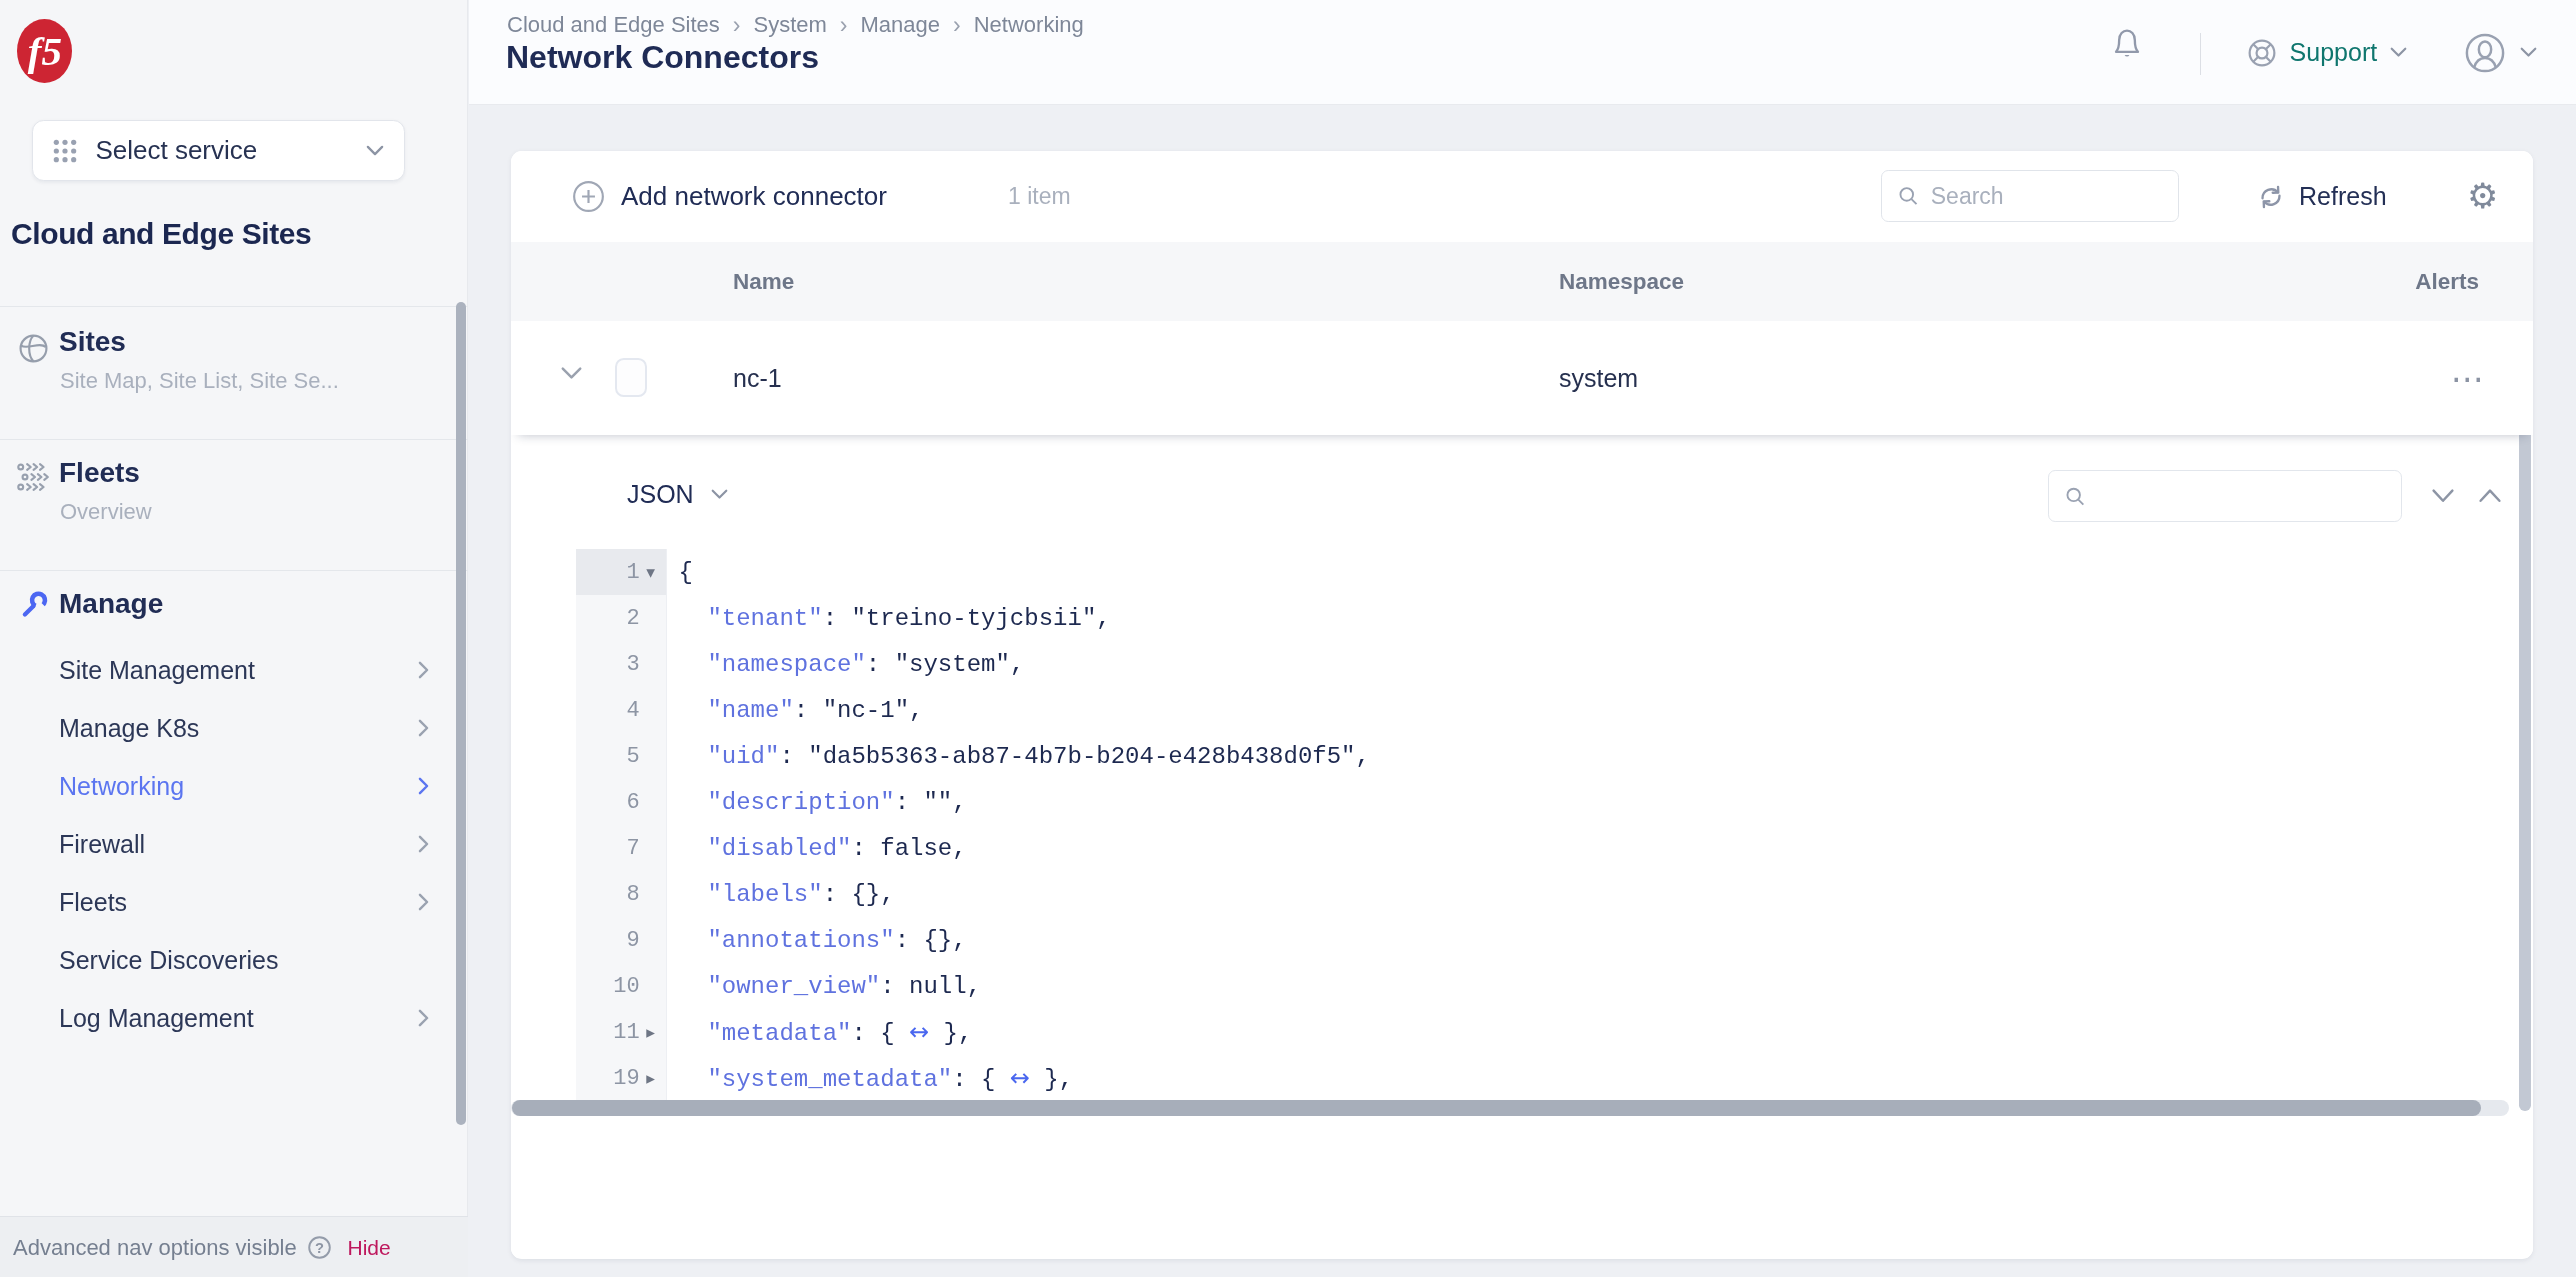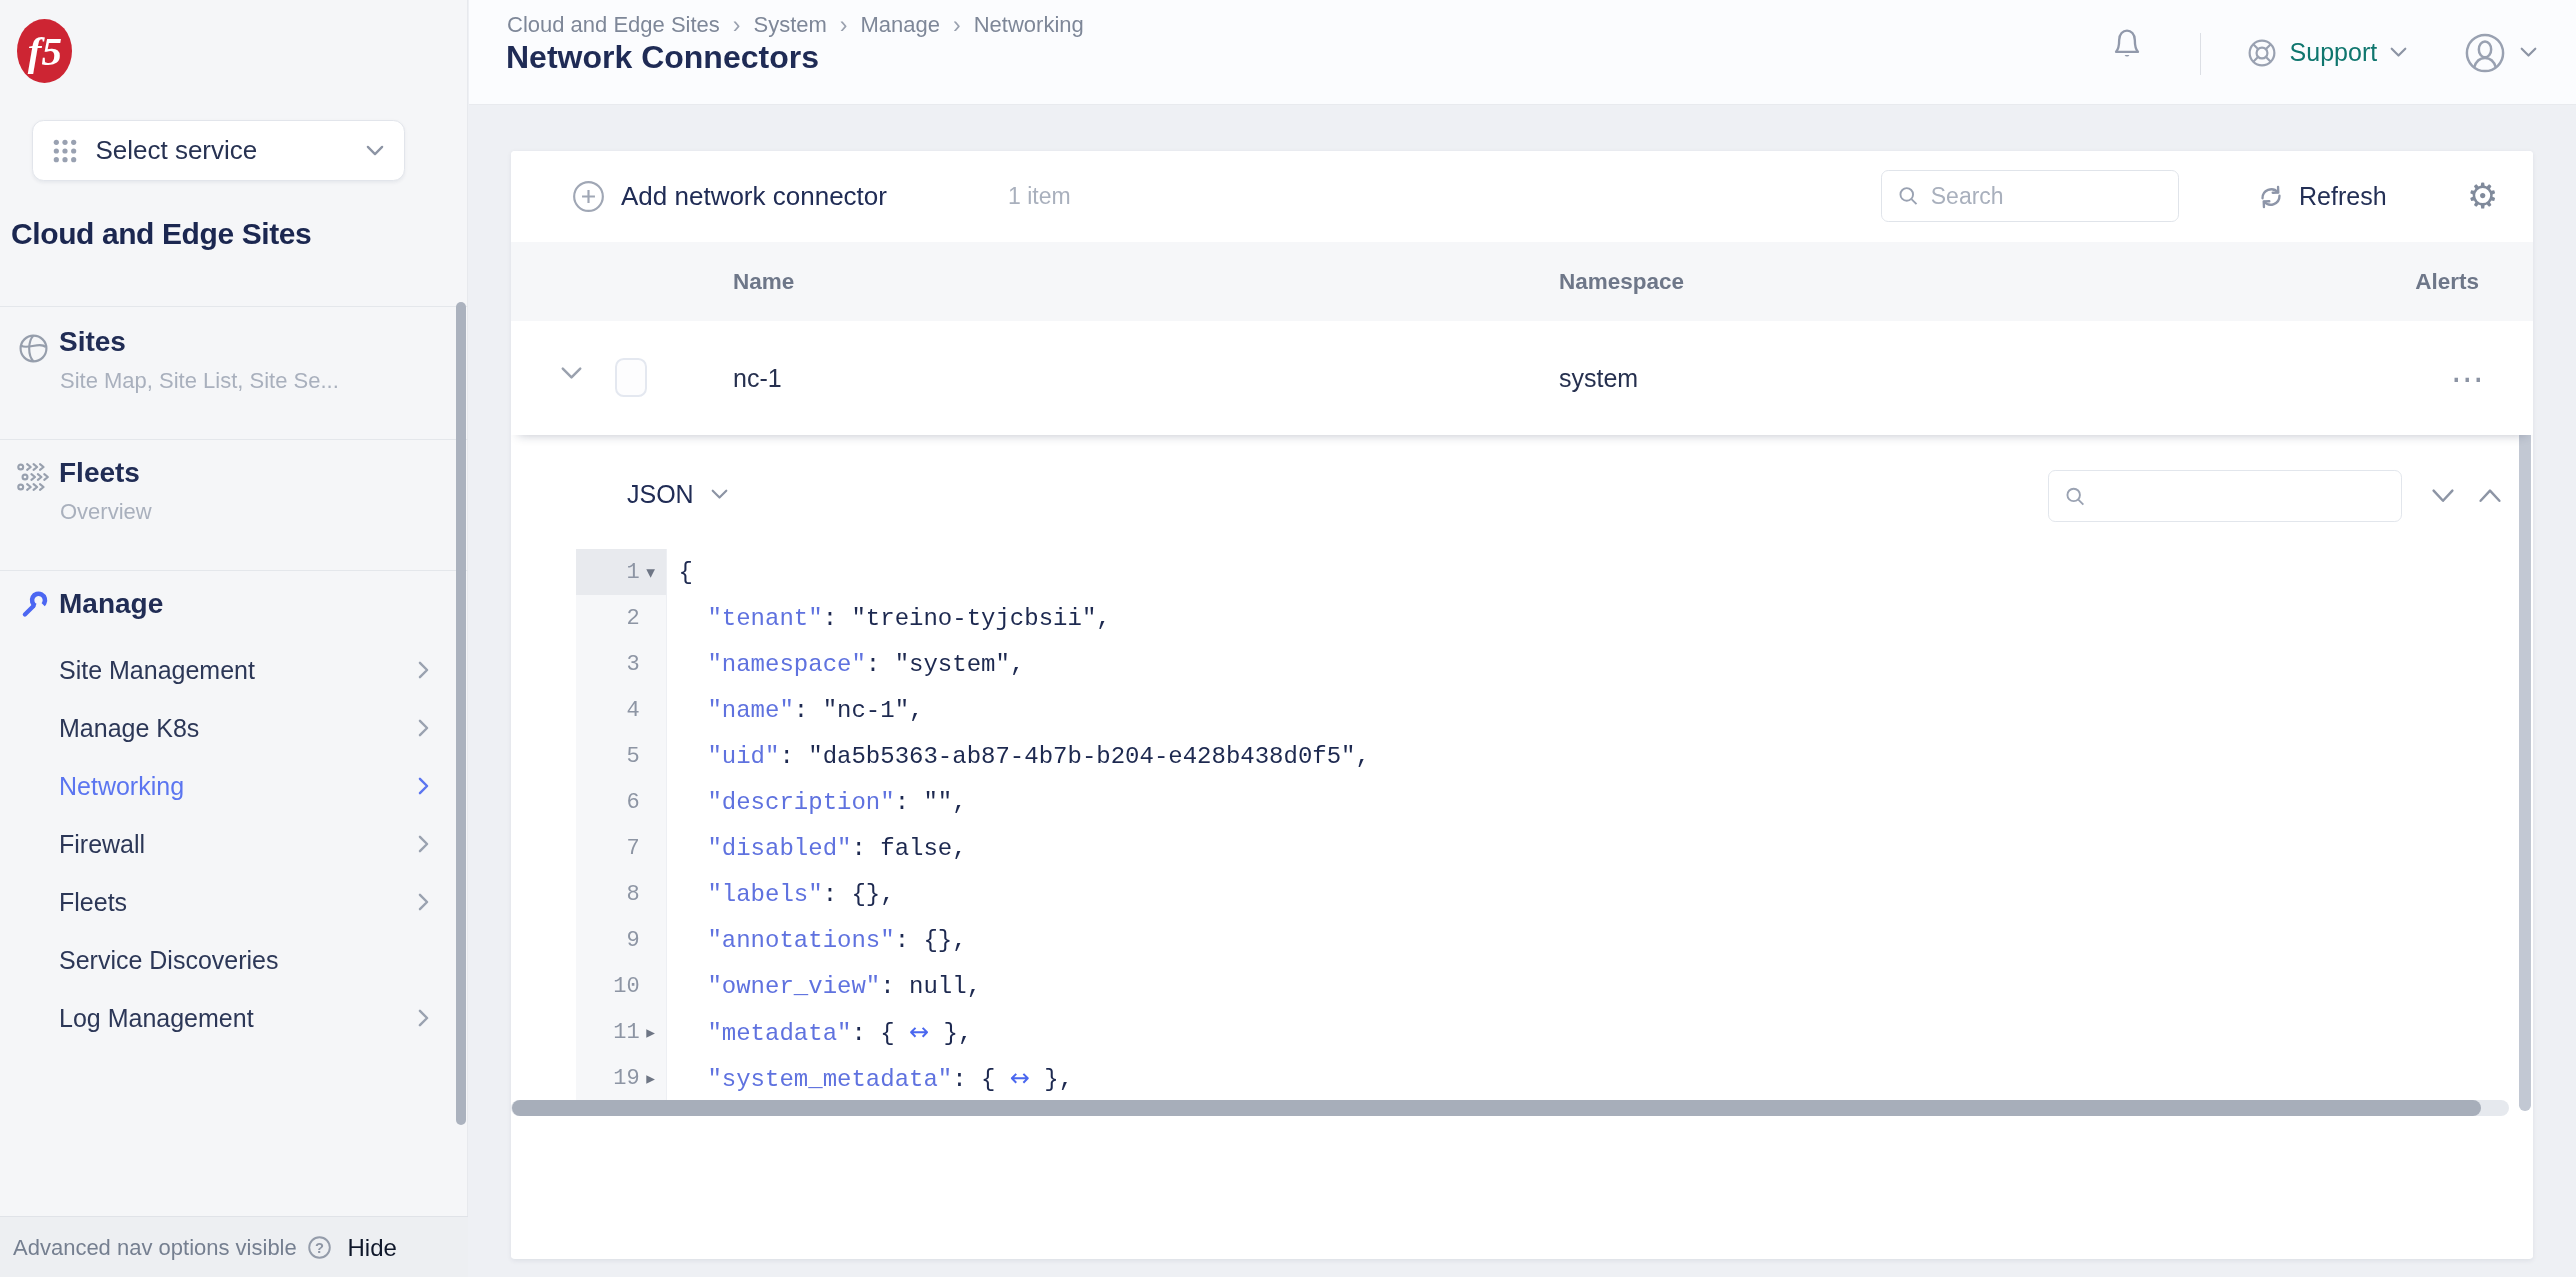--- a/index.html
+++ b/index.html
@@ -40,39 +40,39 @@
           font-size: 25px; color: #2c3757; }
   .nav-item .chev { position: absolute; left: 417px; top: 50%; transform: translateY(-50%); color: #9aa2b0; }
   .nav-item.active .nav-label { color: #5b75f0; }
   .nav-item.active .chev { color: #5b75f0; }
   .side-scroll-thumb { position: absolute; left: 456px; top: 302px; width: 10px; height: 823px;
           border-radius: 5px; background: #abb2be; }
   .side-footer { position: absolute; left: 0; top: 1216px; width: 468px; height: 62px;
           background: #edeff2; border-top: 1.4px solid #e0e3e8;
           display: flex; align-items: center; padding: 0 13px; gap: 10px; }
   .side-footer .ftext { font-size: 22px; color: #757f90; }
-  .side-footer .hide { font-size: 24px; color: #0f172a; margin-left: 5.8px; cursor: pointer; }
+  .side-footer .hide { font-size: 21px; color: #be185d; margin-left: 5.8px; cursor: pointer; }
 
   
   .topbar { position: absolute; left: 469px; top: 0; width: 2107px; height: 105px;
           background: #fbfcfe; border-bottom: 1.4px solid #e8eaee; }
   .breadcrumb { position: absolute; left: 38px; top: 11.6px; display: flex; gap: 13px; align-items: center; }
   .bc-item { font-size: 22px; color: #7e8798; cursor: pointer; }
   .bc-sep { font-size: 23px; color: #9aa1af; }
   .page-title { position: absolute; left: 37px; top: 39px; font-size: 32px; font-weight: 700; color: #1f2b55; }
   .bell-btn { position: absolute; left: 1640px; top: 26px; color: #9199ab; cursor: pointer; }
   .tb-divider { position: absolute; left: 1731px; top: 33px; width: 1.4px; height: 42px; background: #dcdfe5; }
   .support { position: absolute; left: 1777px; top: 0; height: 105px; display: flex; align-items: center; gap: 11.6px; cursor: pointer; }
   .support .slabel { font-size: 25px; color: #0f766e; }
   .avatar-wrap { position: absolute; left: 1995px; top: 0; height: 105px; display: flex; align-items: center; gap: 13px; cursor: pointer; }
   .muted-ic { color: #99a1b1; }
 
   
   .card { position: absolute; left: 511px; top: 151px; width: 2022px; height: 1108px;
-          background: #fff; border-radius: 4px; box-shadow: 0 1.4px 5.8px rgba(20,30,60,.07); overflow: hidden; z-index: 4; }
+          background: #fff; border-radius: 11px; box-shadow: 0 1.4px 5.8px rgba(20,30,60,.07); overflow: hidden; z-index: 4; }
   .toolbar { position: absolute; left: 0; top: 0; width: 100%; height: 91px; background: #fff; }
   .add-btn { position: absolute; left: 61px; top: 0; height: 91px; display: flex; align-items: center; gap: 16px; cursor: pointer; }
   .add-btn .add-label { font-size: 26px; font-weight: 500; color: #202c55; }
   .count-label { position: absolute; left: 497px; top: 0; height: 91px; display: flex; align-items: center;
           font-size: 23px; color: #a9b0bd; }
   .search-box { position: absolute; left: 1370px; top: 19px; width: 298px; height: 52px;
           border: 1.4px solid #e0e4ea; border-radius: 7.2px; background: #fff;
           display: flex; align-items: center; padding: 0 14.5px; gap: 11.6px; }
   .search-box input { border: none; outline: none; background: none; width: 100%;
           font-size: 23px; color: #333; font-family: inherit; }

